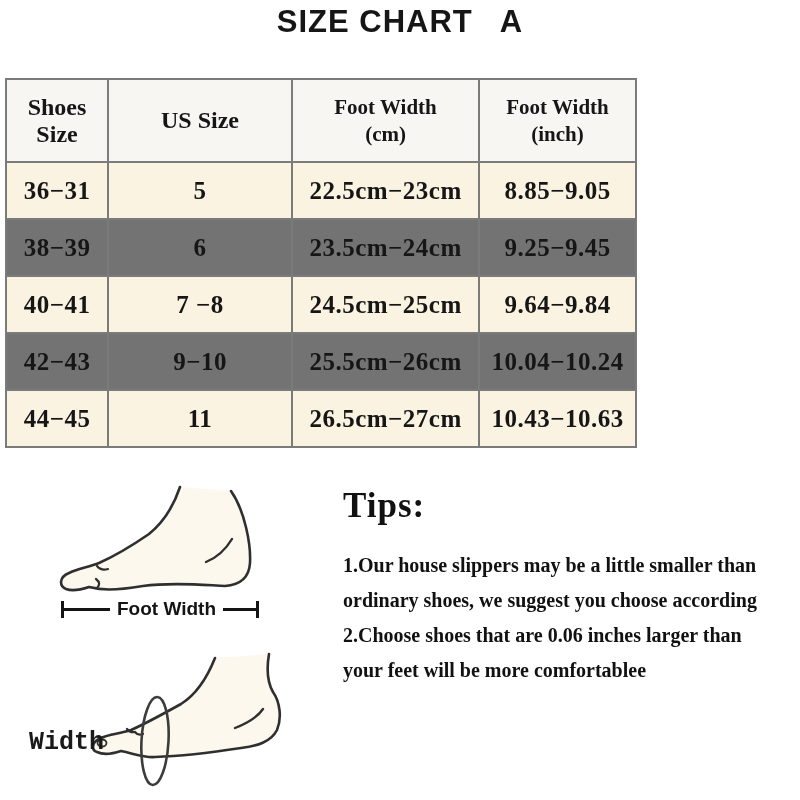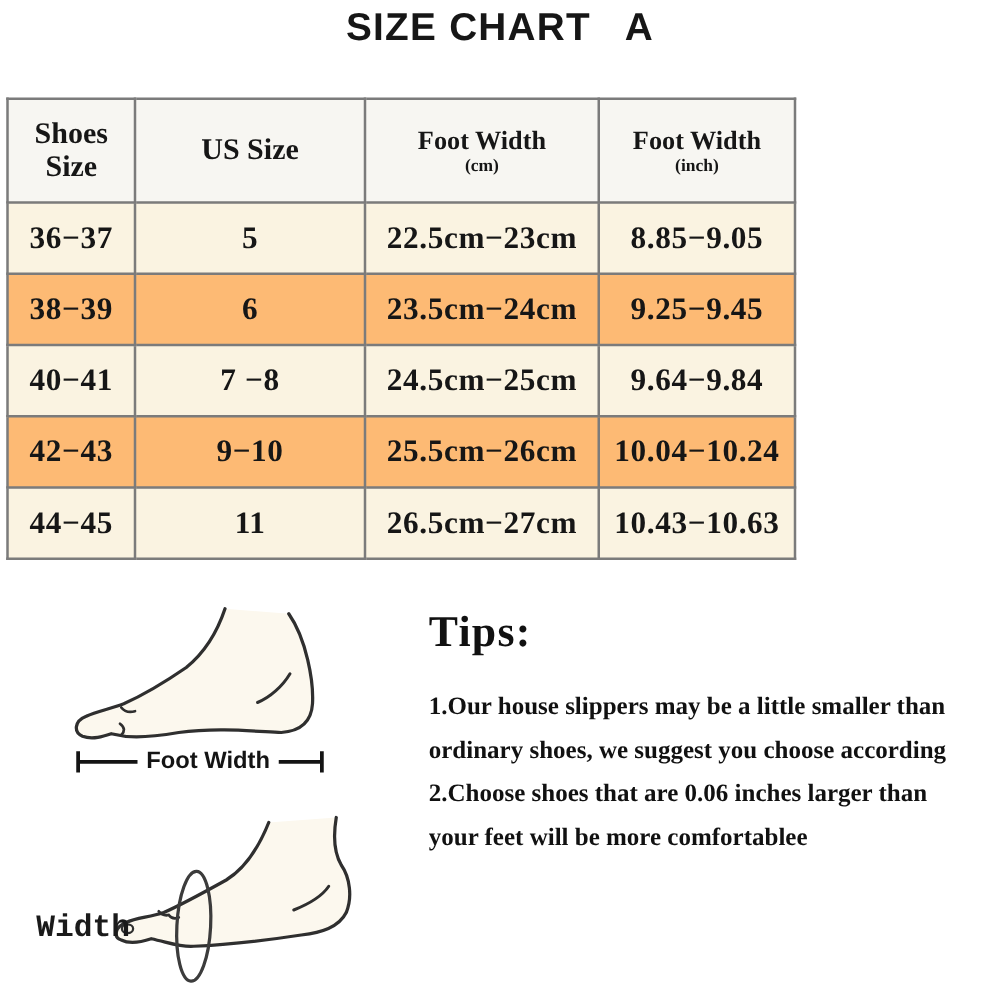--- a/index.html
+++ b/index.html
@@ -22,26 +22,26 @@
     position: absolute; left: 5px; top: 78px; width: 632px;
     border-collapse: collapse; table-layout: fixed;
     font-family: "Liberation Serif", "DejaVu Serif", serif;
   }
   table.size-chart th, table.size-chart td {
     border: 2px solid #7b7b7b; text-align: center; vertical-align: middle;
     font-weight: bold; color: #161616;
   }
   tr.head-row { height: 83px; }
   tr.head-row th { background: #f7f6f2; font-size: 24px; }
-  tr.head-row th .th-sub { display: block; font-size: 14px; line-height: 1.25; }
+  tr.head-row th .th-sub { display: block; font-size: 21px; line-height: 1.25; }
   tr.head-row th.two-line { font-size: 21px; line-height: 1.25; }
   tr.data-row { height: 57px; }
   tr.data-row td { font-size: 25px; letter-spacing: 0.5px; }
   tr.row-cream td { background: #faf3e1; }
-  tr.row-white td { background: #fdba74; }
+  tr.row-white td { background: #737373; }
 
   
   .fig-svg { position: absolute; }
   .measure-line {
     position: absolute; left: 63px; top: 599px; width: 194px; height: 20px;
     display: flex; align-items: center; justify-content: center;
   }
   .measure-line .tick { width: 3px; height: 17px; background: #141414; flex: 0 0 auto; }
   .measure-line .seg  { height: 3px; background: #141414; flex: 0 0 auto; }
   .measure-line .seg.left  { width: 46px; }
@@ -99,21 +99,21 @@
           <span class="th-sub">(cm)</span>
         </th>
         <th class="two-line">
           <span>Foot Width</span>
           <span class="th-sub">(inch)</span>
         </th>
       </tr>
     </thead>
     <tbody>
       <tr class="data-row row-cream">
-        <td>36−37</td>
+        <td>36−31</td>
         <td>5</td>
         <td>22.5cm−23cm</td>
         <td>8.85−9.05</td>
       </tr>
       <tr class="data-row row-white">
         <td>38−39</td>
         <td>6</td>
         <td>23.5cm−24cm</td>
         <td>9.25−9.45</td>
       </tr>

